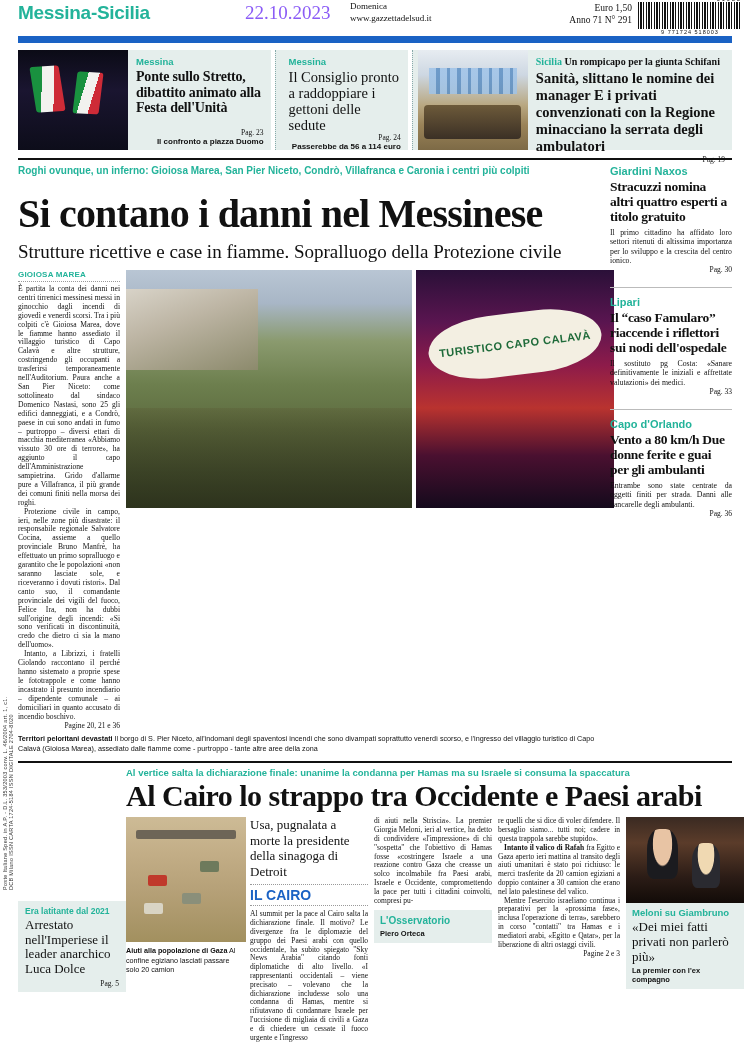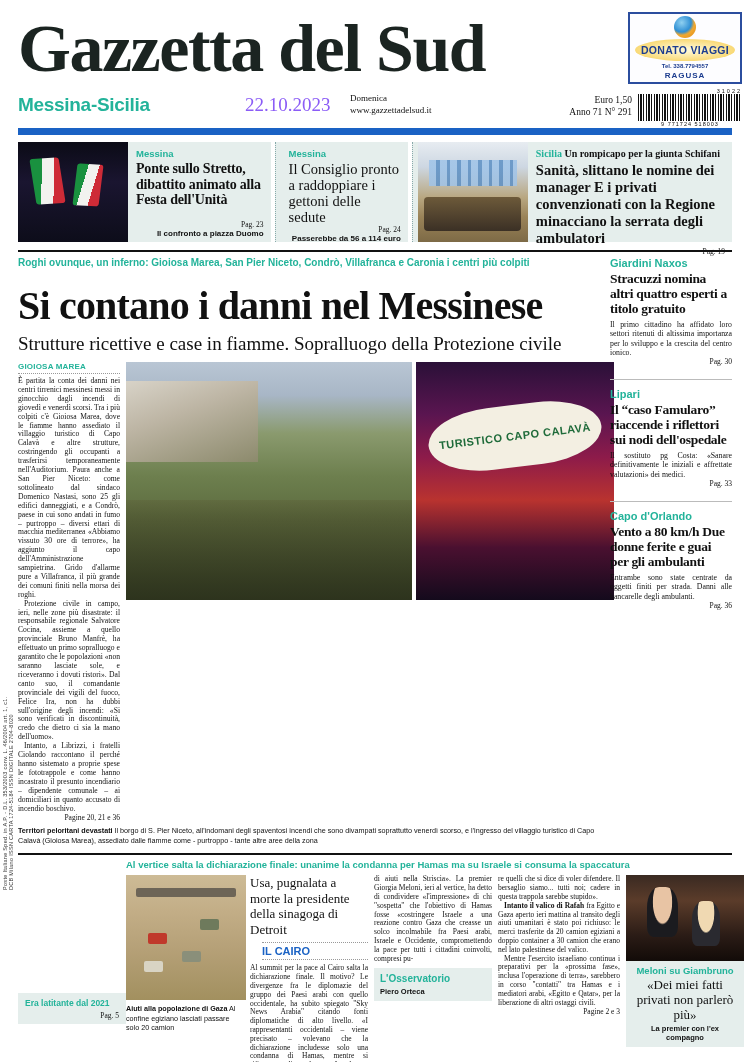--- a/index.html
+++ b/index.html
@@ -125,34 +125,34 @@
   .cairo-inner { display: flex; margin-top: 4px; }
   .cairo-left { width: 108px; flex: none; padding-right: 6px; }
   .cairo-main { flex: 1; }
   .cairo-kicker { font-family: "Liberation Sans", sans-serif; font-weight: bold; font-size: 9.5px; color: #23b39a; }
   .cairo-head { font-weight: bold; font-size: 30px; line-height: 33px; letter-spacing: -0.5px; margin-top: 1px; }
   .cairo-cols { display: flex; gap: 6px; margin-top: 5px; }
   .cc { width: 118px; }
   .cc-wide { width: 122px; }
   .cairo-photo { width: 120px; height: 125px; }
   .usa-head { font-size: 13px; line-height: 15.5px; }
-  .ilcairo-k { font-family: "Liberation Sans", sans-serif; font-weight: bold; font-size: 11px; color: #1a62c4;
-               border-top: 1px dotted #999; border-bottom: 1px dotted #999; padding: 2px 0; margin: 5px 0 4px 12px; }
+  .ilcairo-k { font-family: "Liberation Sans", sans-serif; font-weight: bold; font-size: 14px; color: #1a62c4;
+               border-top: 1px dotted #999; border-bottom: 1px dotted #999; padding: 2px 0; margin: 5px 0 4px 0; }
   .cairo-text { font-size: 7.5px; line-height: 8.8px; text-align: justify; }
   .cairo-text p { text-indent: 6px; }
   .cairo-text p:first-child { text-indent: 0; }
   .obs-box { background: #e5eeec; padding: 5px 6px; margin-top: 5px; }
   .obs-kick { font-family: "Liberation Sans", sans-serif; font-weight: bold; font-size: 10px; color: #23b39a; }
   .obs-head { font-size: 14px; line-height: 16px; margin-top: 1px; }
   .obs-by { font-family: "Liberation Sans", sans-serif; font-weight: bold; font-size: 7.5px; margin-top: 3px; }
 
   
   .meloni { background: #e5eeec; padding: 0 0 5px 0; }
   .meloni-photo { width: 100%; height: 86px; }
-  .meloni-body { padding: 4px 6px 0 6px; text-align: center; }
+  .meloni-body { padding: 4px 6px 0 6px; }
   .meloni-kick { font-family: "Liberation Sans", sans-serif; font-weight: bold; font-size: 9.5px; color: #23b39a; }
   .meloni-head { font-size: 13px; line-height: 15px; margin-top: 1px; }
   .meloni-sub { font-family: "Liberation Sans", sans-serif; font-weight: bold; font-size: 7.5px; margin-top: 2px; }
 
   
   .anarchist { background: #e5eeec; padding: 5px 7px 4px 7px; }
   .anar-kick { font-family: "Liberation Sans", sans-serif; font-weight: bold; font-size: 8.5px; color: #23b39a; }
   .anar-head { font-size: 13px; line-height: 14.5px; margin-top: 2px; }
   .anar-pag { font-size: 7.5px; text-align: right; margin-top: 3px; }
 
@@ -209,29 +209,20 @@
   .ph-meloni::before { content:""; position:absolute; left:18%; top:14%; width:26%; height:58%;
       background: radial-gradient(ellipse at 50% 30%, #e8c4a4 0 42%, #1b1b1f 46% 100%); border-radius: 40% 40% 20% 20%; }
   .ph-meloni::after { content:""; position:absolute; left:56%; top:30%; width:24%; height:52%;
       background: radial-gradient(ellipse at 50% 26%, #f0d9b2 0 40%, #2a2a30 44% 100%); border-radius: 40% 40% 18% 18%; }
 </style>
 </head>
 <body>
 
 <div class="page">
 
-  <div class="masthead">
-    <div class="masthead-title">Gazzetta del Sud</div>
-    <div class="ad-box">
-      <div class="ad-globe"></div>
-      <div class="ad-oval">DONATO VIAGGI</div>
-      <div class="ad-tel">Tel. 338.7794557</div>
-      <div class="ad-city">RAGUSA</div>
-    </div>
-  </div>
 
   <div class="datebar">
     <div class="edition">Messina-Sicilia</div>
     <div class="date-main">22.10.2023</div>
     <div class="date-sub">
       <div>Domenica</div>
       <div>www.gazzettadelsud.it</div>
     </div>
     <div class="price-box">
       <div>Euro 1,50</div>
@@ -343,20 +334,21 @@
   </div>
 
   <div class="cairo">
     <div class="cairo-top-rule"></div>
 
     <div class="cairo-inner">
       <div class="cairo-left"></div>
 
       <div class="cairo-main">
         <div class="cairo-kicker">Al vertice salta la dichiarazione finale: unanime la condanna per Hamas ma su Israele si consuma la spaccatura</div>
+        <div class="cairo-head">Al Cairo lo strappo tra Occidente e Paesi arabi</div>
 
         <div class="cairo-cols">
           <div class="cc">
             <div class="cairo-photo ph-gaza"></div>
             <div class="caption">
               <b>Aiuti alla popolazione di Gaza</b><span> Al confine egiziano lasciati passare solo 20 camion</span>
             </div>
           </div>
 
           <div class="cc">
@@ -398,19 +390,20 @@
               </div>
             </div>
           </div>
 
         </div>
       </div>
     </div>
 
     <div class="anarchist" style="position:absolute; left:0; top:140px; width:108px;">
       <div class="anar-kick">Era latitante dal 2021</div>
+      <div class="anar-head">Arrestato nell'Imperiese il leader anarchico Luca Dolce</div>
       <div class="anar-pag">Pag. 5</div>
     </div>
   </div>
 
   <div class="spine">Poste Italiane Sped. in A.P. - D.L. 353/2003 conv. L. 46/2004 art. 1, c1. DCB Milano   ISSN CARTA 1724-5184 ISSN DIGITALE 2704-8020</div>
 
 </div>
 
 </body></html>

